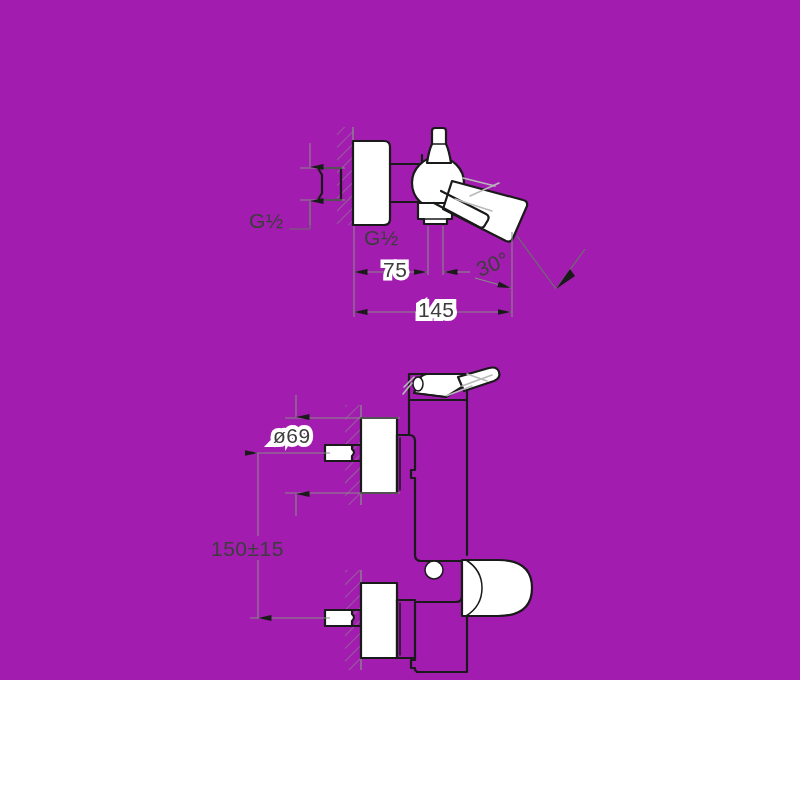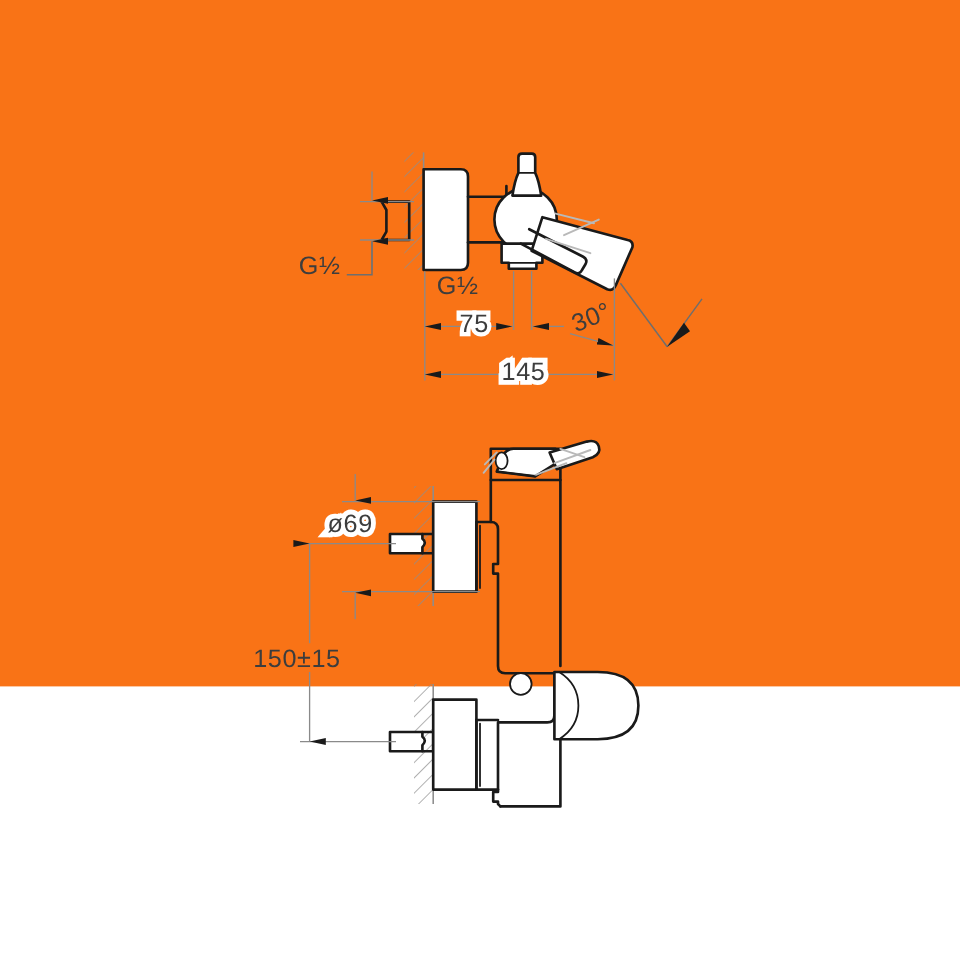--- a/index.html
+++ b/index.html
@@ -10,22 +10,22 @@
   }
   body {
     width: 800px;
     height: 800px;
     font-family: "Liberation Sans", sans-serif;
     overflow: hidden;
   }
   #drawing-canvas {
     position: relative;
     width: 800px;
-    height: 572px;
-    background: #f97316;
+    height: 680px;
+    background: #a21caf;
   }
   svg#tech-svg {
     display: block;
     width: 800px;
     height: 800px;
   }
   .part-line {
     fill: none;
     stroke: #1a1a1a;
     stroke-width: 2.2;

